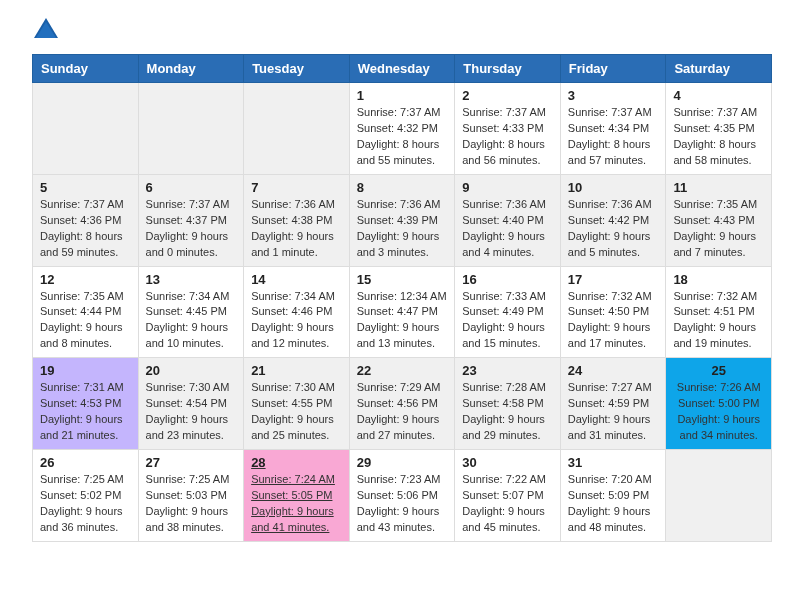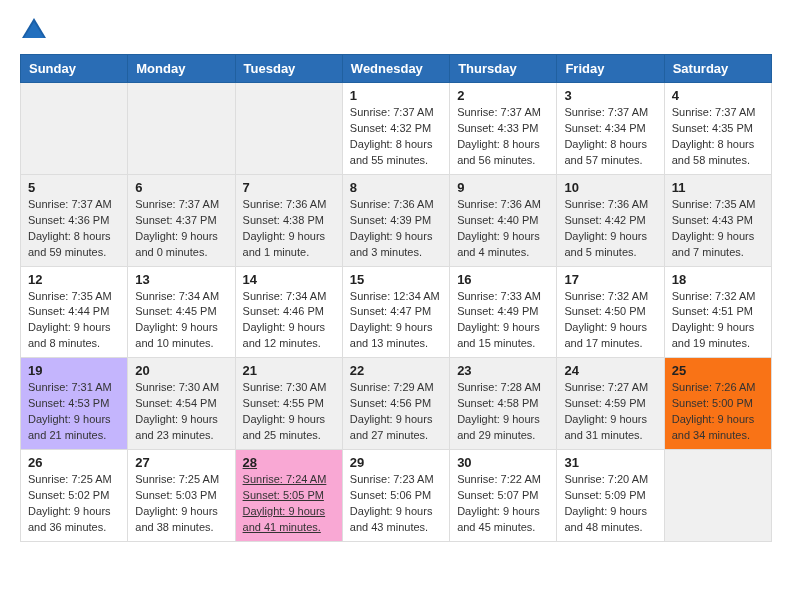--- a/index.html
+++ b/index.html
@@ -6,21 +6,21 @@
     body {
       font-family: Arial, sans-serif;
       background: #fff;
       width: 792px;
       min-height: 612px;
       padding: 0;
     }
     .page {
       width: 792px;
       background: #fff;
-      padding: 16px 20px 16px 20px;
+      padding: 16px 20px 16px 32px;
     }
     .header {
       display: flex;
       align-items: flex-start;
       justify-content: space-between;
       margin-bottom: 8px;
     }
     .logo {
       display: flex;
       align-items: center;
@@ -311,21 +311,21 @@
 Daylight: 9 hours
 and 29 minutes.</div>
           </td>
           <td style="background: rgb(240, 240, 240);">
             <span class="day-num">24</span>
             <div class="day-info">Sunrise: 7:27 AM
 Sunset: 4:59 PM
 Daylight: 9 hours
 and 31 minutes.</div>
           </td>
-          <td style="background: #f97316;">
+          <td style="background: #0ea5e9; text-align: center;">
             <span class="day-num">25</span>
             <div class="day-info">Sunrise: 7:26 AM
 Sunset: 5:00 PM
 Daylight: 9 hours
 and 34 minutes.</div>
           </td>
         </tr>
         <tr>
           <td style="background: rgb(255, 255, 255);">
             <span class="day-num">26</span>

